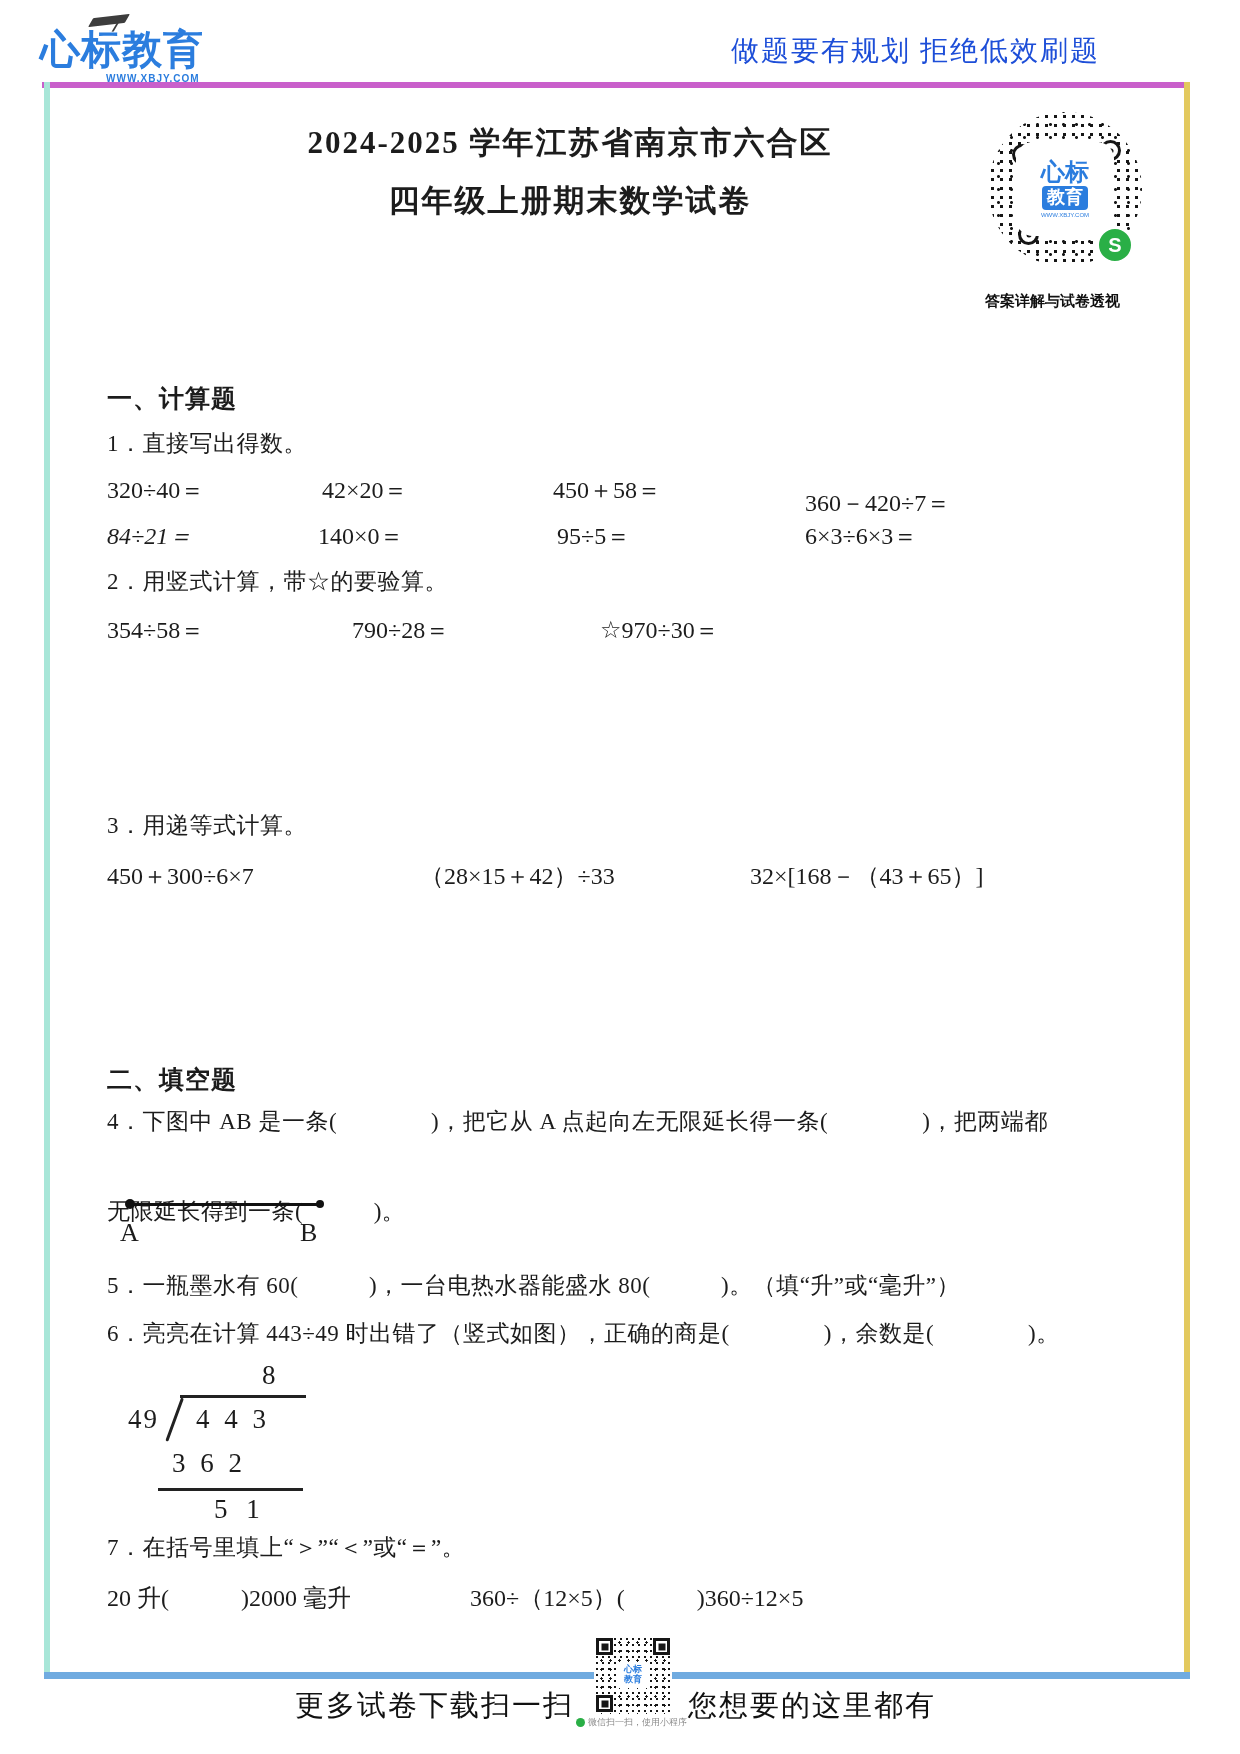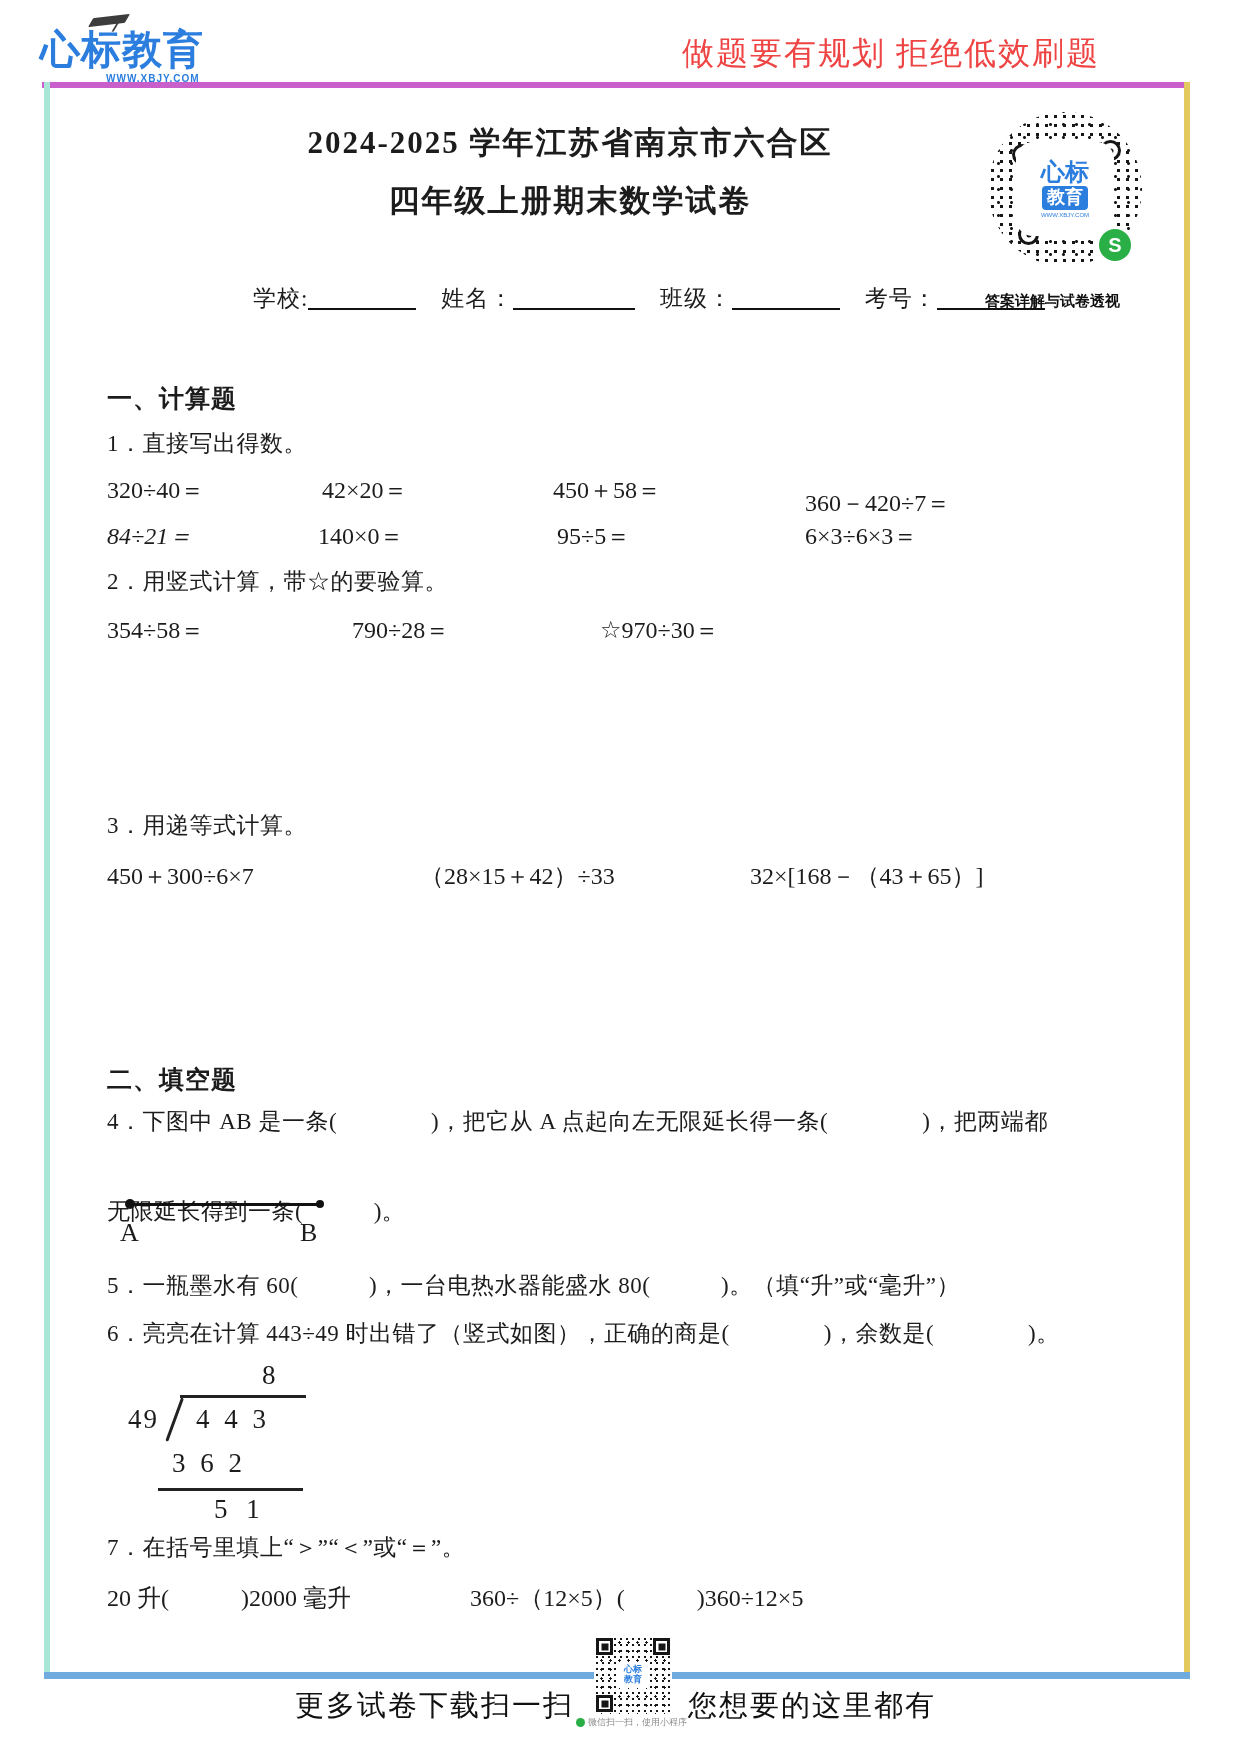--- a/index.html
+++ b/index.html
@@ -7,21 +7,21 @@
         font-family:"Liberation Serif","DejaVu Serif",serif;color:#1c1c1c;}
   .abs{position:absolute;}
 
   
   .logo-text{font-family:"Liberation Sans","DejaVu Sans",sans-serif;font-weight:bold;
              font-size:40px;color:#2b7dde;letter-spacing:1px;}
   .logo-url{font-family:"Liberation Sans","DejaVu Sans",sans-serif;font-weight:bold;
             font-size:10px;color:#2b7dde;letter-spacing:1px;}
   .cap{width:34px;height:9px;background:#3d3d3d;transform:skewX(-35deg) rotate(-7deg);border-radius:1px;}
   .cap:after{content:"";position:absolute;left:26px;top:8px;width:2px;height:9px;background:#3d3d3d;}
-  .slogan{font-size:32px;color:#ef4444;letter-spacing:2px;}
+  .slogan{font-size:28px;color:#1d4ed8;letter-spacing:2px;}
 
   
   .b-top{left:42px;top:82px;width:1148px;height:6px;background:#c95fcb;}
   .b-left{left:44px;top:82px;width:6px;height:1593px;background:#a8e6d8;}
   .b-right{left:1184px;top:82px;width:6px;height:1593px;background:#e3c95e;}
   .b-bottom{left:44px;top:1672px;width:1146px;height:7px;background:#70abe0;}
 
   .title{left:70px;top:0;width:1000px;text-align:center;font-weight:bold;font-size:31px;letter-spacing:2px;}
 
   
@@ -103,26 +103,20 @@
     <div class="qr-eye" style="left:30px;top:112px;"></div>
     <div class="mask">
       <div class="qr-logo1">心标</div>
       <div class="qr-logo2">教育</div>
       <div class="qr-logo3">WWW.XBJY.COM</div>
     </div>
     <div class="wx-badge">S</div>
   </div>
   <div class="abs qr-caption" style="left:985px;top:292px;">答案详解与试卷透视</div>
 
-  <div class="abs info" style="left:253px;top:283px;">
-    <span class="grp"><span>学校:</span><span class="blank" style="width:108px;"></span></span>
-    <span class="grp"><span>姓名：</span><span class="blank" style="width:122px;"></span></span>
-    <span class="grp"><span>班级：</span><span class="blank" style="width:108px;"></span></span>
-    <span class="grp"><span>考号：</span><span class="blank" style="width:108px;"></span></span>
-  </div>
 
   <div class="abs h1" style="left:107px;top:382px;">一、计算题</div>
   <div class="abs q" style="left:107px;top:428px;">1．直接写出得数。</div>
 
   <div class="abs expr" style="left:107px;top:474px;">320÷40＝</div>
   <div class="abs expr" style="left:322px;top:474px;">42×20＝</div>
   <div class="abs expr" style="left:553px;top:474px;">450＋58＝</div>
   <div class="abs expr" style="left:805px;top:474px;margin-top:13px;">360－420÷7＝</div>
 
   <div class="abs expr" style="left:107px;top:520px;font-style:italic;">84÷21＝</div>

